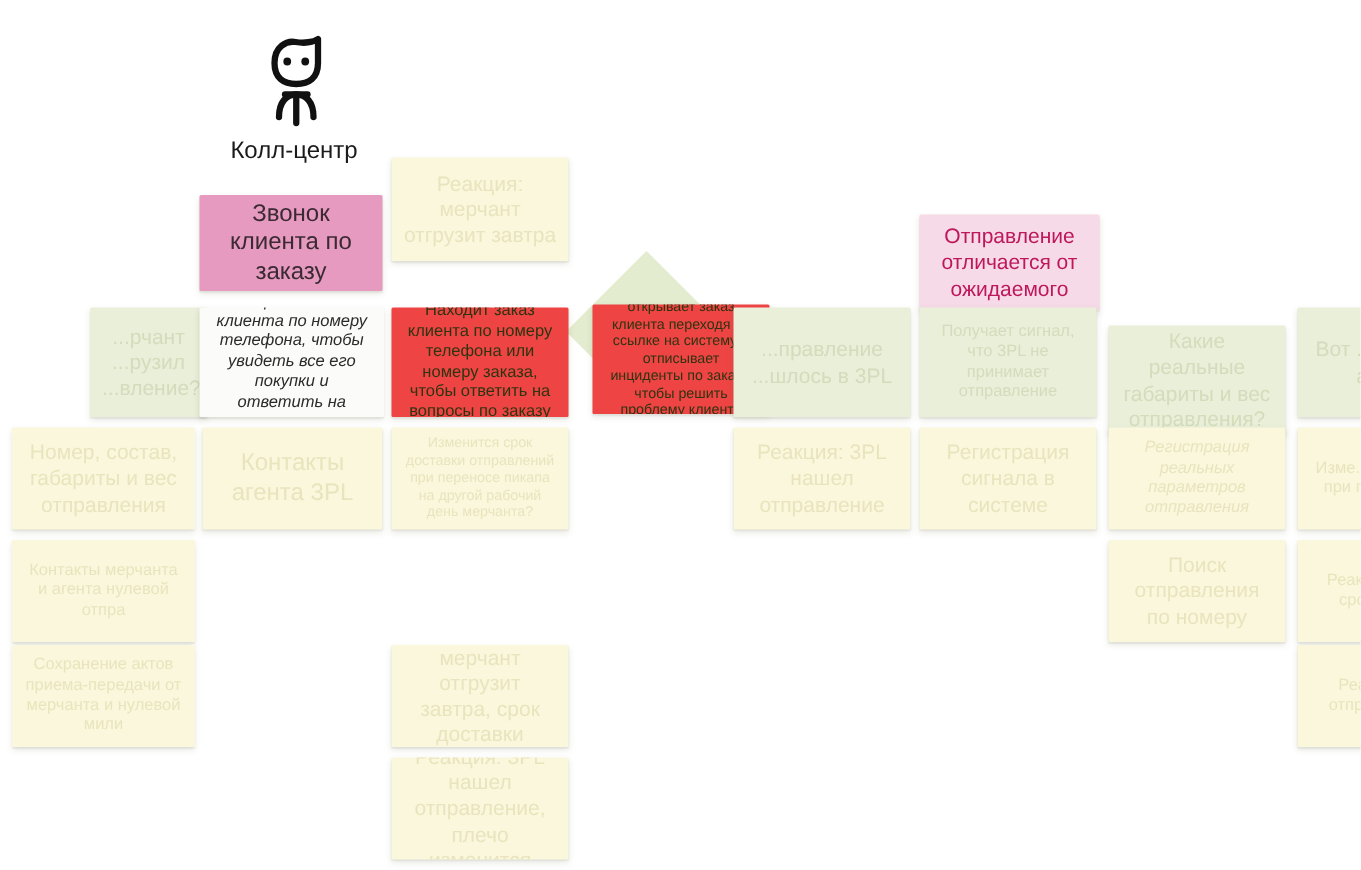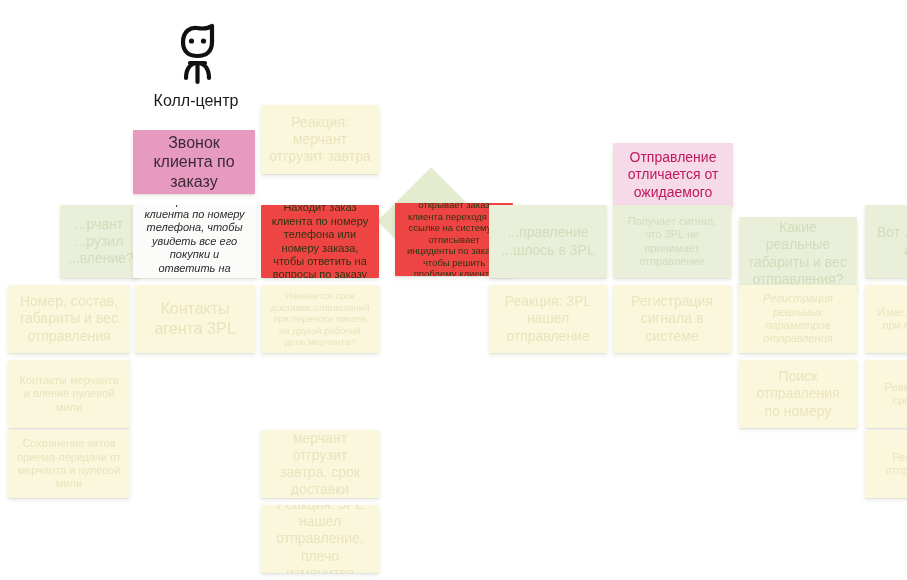--- a/index.html
+++ b/index.html
@@ -139,21 +139,21 @@
     <div class="note yellow-faded t-mid layer-top" style="left: 613px; top: 285px; width: 118px; height: 68px;">
       <span>Регистрация сигнала в системе</span>
     </div>
     <div class="note yellow-faded t-small layer-top" style="left: 739px; top: 285px; width: 118px; height: 68px; font-style: italic;">
       <span>Регистрация реальных параметров отправления</span>
     </div>
     <div class="note yellow-faded t-small layer-top" style="left: 865px; top: 285px; width: 118px; height: 68px;">
       <span>Изме... доставки... при пере... аге...</span>
     </div>
     <div class="note yellow-faded t-small layer-top" style="left: 8px; top: 360px; width: 122px; height: 68px;">
-      <span>Контакты мерчанта и вление нулевой мили</span>
+      <span>Контакты мерчанта и агента нулевой отпра</span>
     </div>
     <div class="note yellow-faded t-mid layer-top" style="left: 739px; top: 360px; width: 118px; height: 68px;">
       <span>Поиск отправления по номеру</span>
     </div>
     <div class="note yellow-faded t-small layer-top" style="left: 865px; top: 360px; width: 118px; height: 68px;">
       <span>Реак... соглас... срок... изм...</span>
     </div>
     <div class="note yellow-faded t-small layer-top" style="left: 8px; top: 430px; width: 122px; height: 68px;">
       <span>Сохранение актов приема-передачи от мерчанта и нулевой мили</span>
     </div>

